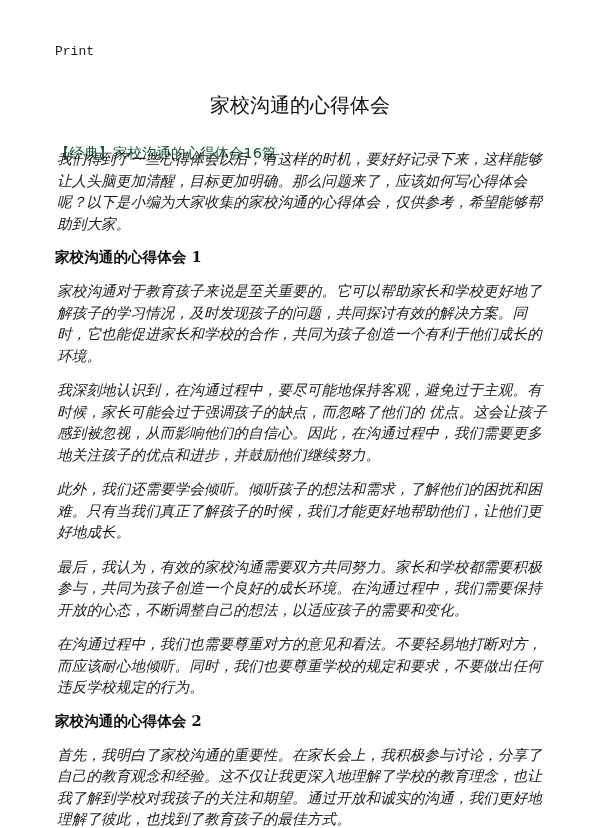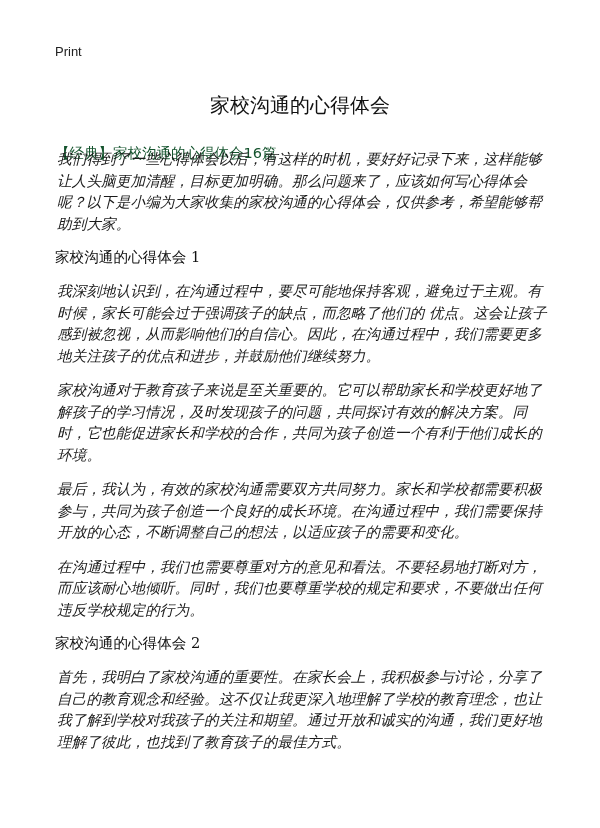--- a/index.html
+++ b/index.html
@@ -2,52 +2,53 @@
 <html><head>
   <meta charset="utf-8">
   <style>
     html, body { margin: 0; padding: 0; background: #ffffff; }
     body {
       width: 600px; height: 828px; overflow: hidden; position: relative;
       font-family: "DejaVu Sans", sans-serif; color: #111111;
     }
     .print-label {
       position: absolute; left: 55px; top: 44px;
-      font-family: Liberation Sans, sans-serif; font-size: 13px; color: #222;
+      font-family: Liberation Mono, monospace; font-size: 13px; color: #222;
     }
     .doc-title {
       position: absolute; left: 0; width: 600px; top: 79px; text-align: center;
       font-size: 20px; line-height: 26px; color: #111; font-weight: normal;
     }
     .subtitle {
       position: absolute; left: 55px; top: 118px; font-size: 14.5px; line-height: 20px; color: #14532d; margin-top: 25px;
     }
     .content { position: absolute; left: 55px; top: 148px; width: 492px; }
     p.para {
       margin: 0 0 13px 2px; font-size: 14.6px; line-height: 21.5px; color: #1a1a1a;
       letter-spacing: 0.1px; word-break: break-all; font-style: italic;
     }
     h3.section {
-      margin: 4px 0 13px 0; font-size: 14.6px; line-height: 20px; font-weight: normal; color: #111;
+      margin: 4px 0 13px 0; font-size: 14.6px; line-height: 20px; font-weight: bold; color: #111;
       font-family: "DejaVu Serif", serif;
     }
   </style>
 </head>
 <body>
 
 <div class="print-label">Print</div>
 
 <h1 class="doc-title">家校沟通的心得体会</h1>
 
 <div class="subtitle">【经典】家校沟通的心得体会16篇</div>
 
 <div class="content">
   <p class="para">我们得到了一些心得体会以后，有这样的时机，要好好记录下来，这样能够让人头脑更加清醒，目标更加明确。那么问题来了，应该如何写心得体会呢？以下是小编为大家收集的家校沟通的心得体会，仅供参考，希望能够帮助到大家。</p>
 
   <h3 class="section">家校沟通的心得体会 1</h3>
+  <p class="para">家校沟通对于教育孩子来说是至关重要的。它可以帮助家长和学校更好地了解孩子的学习情况，及时发现孩子的问题，共同探讨有效的解决方案。同时，它也能促进家长和学校的合作，共同为孩子创造一个有利于他们成长的环境。</p>
   <p class="para">我深刻地认识到，在沟通过程中，要尽可能地保持客观，避免过于主观。有时候，家长可能会过于强调孩子的缺点，而忽略了他们的 优点。这会让孩子感到被忽视，从而影响他们的自信心。因此，在沟通过程中，我们需要更多地关注孩子的优点和进步，并鼓励他们继续努力。</p>
-  <p class="para">家校沟通对于教育孩子来说是至关重要的。它可以帮助家长和学校更好地了解孩子的学习情况，及时发现孩子的问题，共同探讨有效的解决方案。同时，它也能促进家长和学校的合作，共同为孩子创造一个有利于他们成长的环境。</p>
+  <p class="para">此外，我们还需要学会倾听。倾听孩子的想法和需求，了解他们的困扰和困难。只有当我们真正了解孩子的时候，我们才能更好地帮助他们，让他们更好地成长。</p>
   <p class="para">最后，我认为，有效的家校沟通需要双方共同努力。家长和学校都需要积极参与，共同为孩子创造一个良好的成长环境。在沟通过程中，我们需要保持开放的心态，不断调整自己的想法，以适应孩子的需要和变化。</p>
   <p class="para">在沟通过程中，我们也需要尊重对方的意见和看法。不要轻易地打断对方，而应该耐心地倾听。同时，我们也要尊重学校的规定和要求，不要做出任何违反学校规定的行为。</p>
 
   <h3 class="section">家校沟通的心得体会 2</h3>
   <p class="para">首先，我明白了家校沟通的重要性。在家长会上，我积极参与讨论，分享了自己的教育观念和经验。这不仅让我更深入地理解了学校的教育理念，也让我了解到学校对我孩子的关注和期望。通过开放和诚实的沟通，我们更好地理解了彼此，也找到了教育孩子的最佳方式。</p>
 </div>
 
 </body></html>

